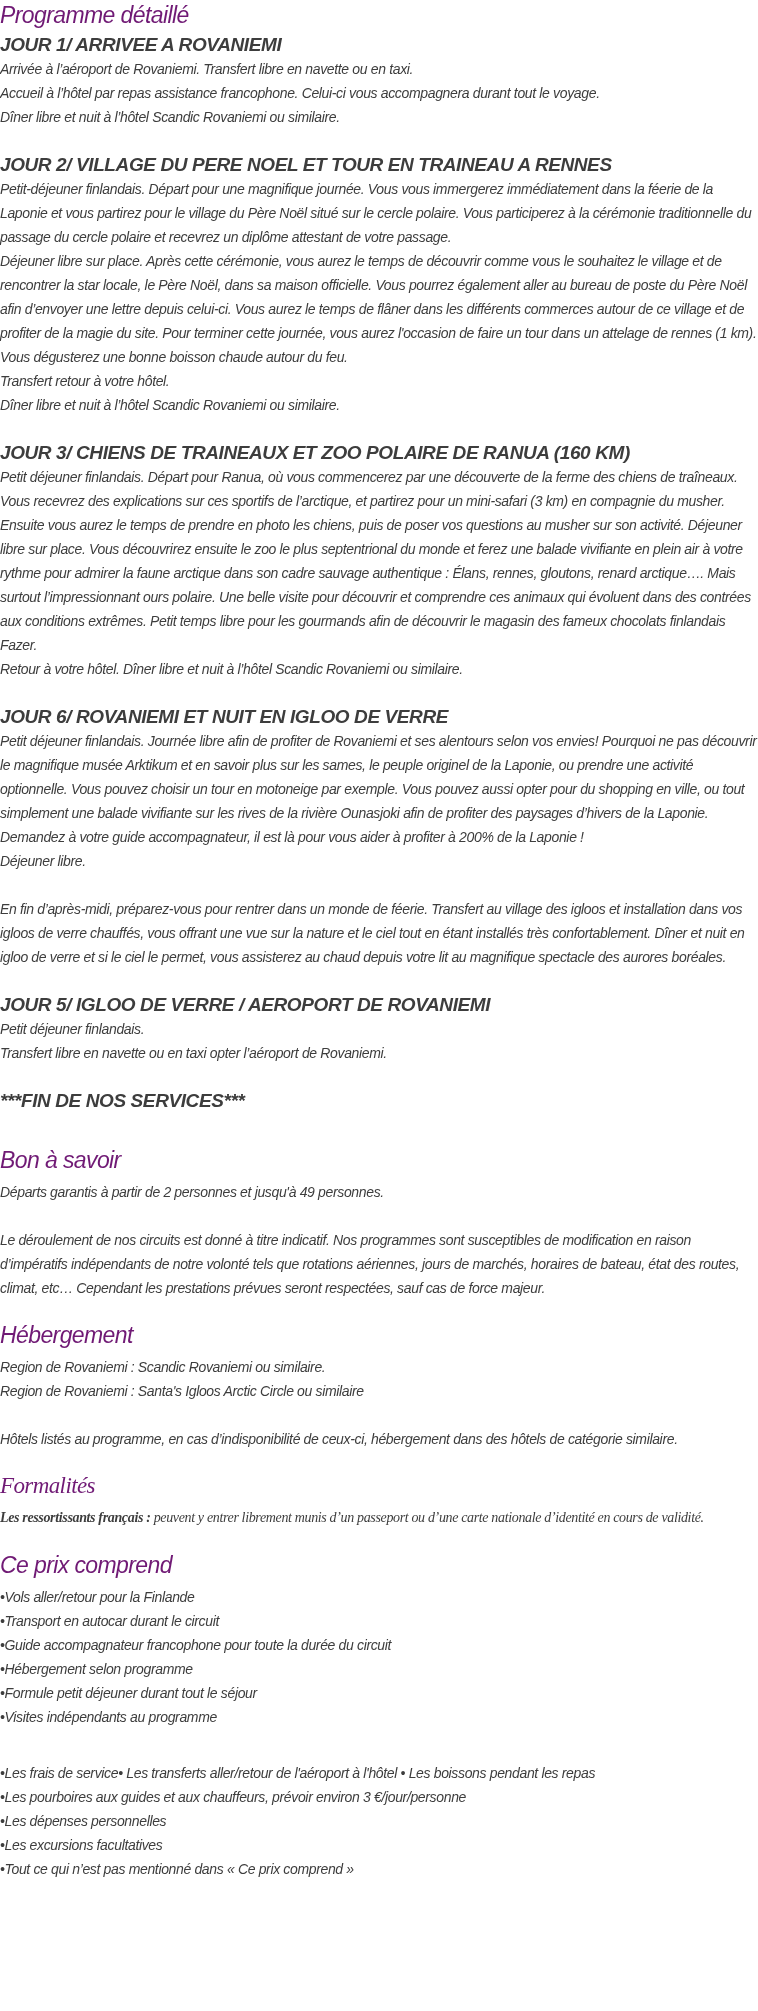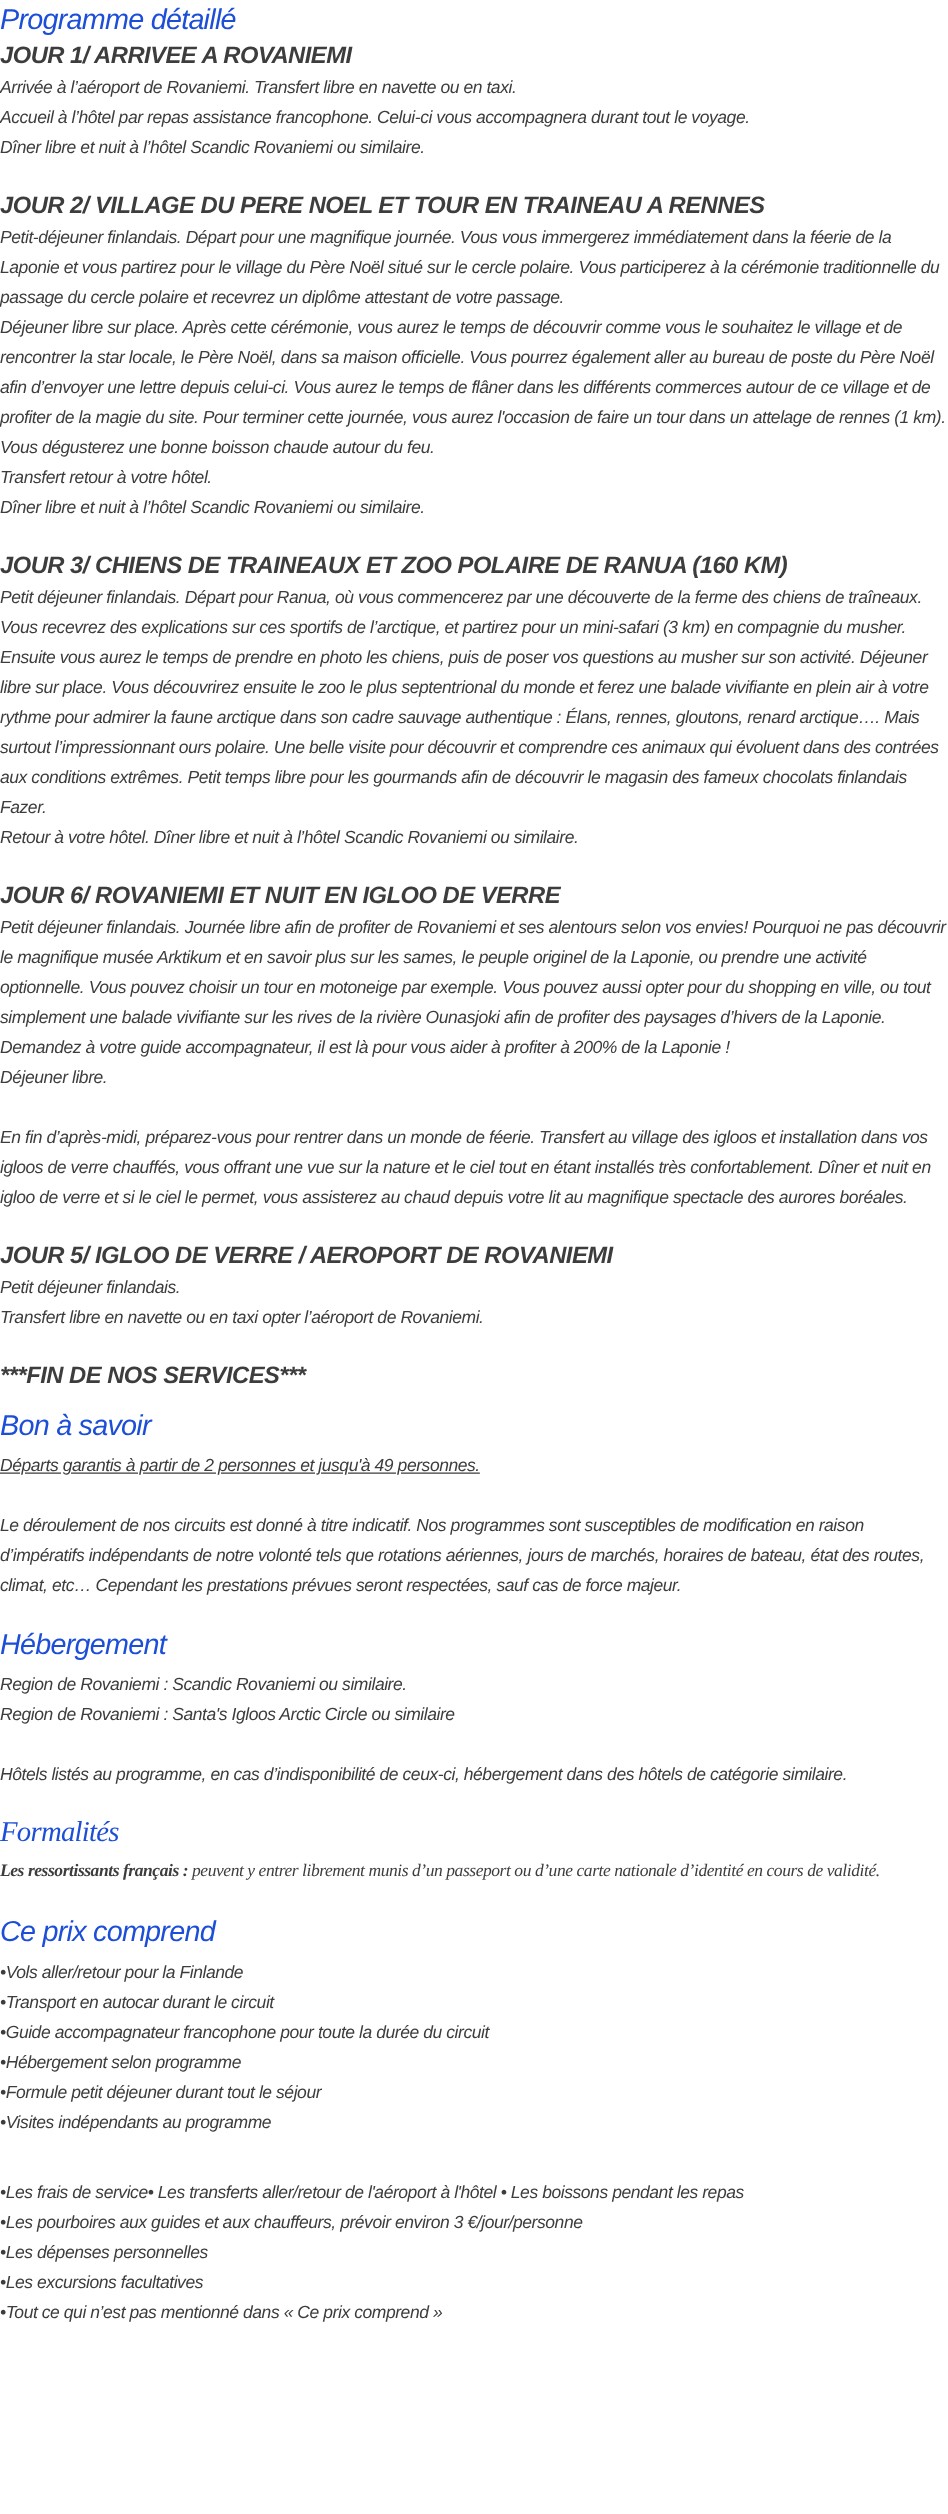--- a/index.html
+++ b/index.html
@@ -4,21 +4,21 @@
 <style>
   html, body { margin: 0; padding: 0; background: #ffffff; }
   body {
     width: 758px;
     font-family: "Liberation Sans", sans-serif;
     color: #3d3d3d;
     overflow-x: hidden;
   }
   .page { padding: 0 0 0 0; width: 758px; }
   .h2 {
-    color: #1d4ed8;
+    color: #701a75;
     font-style: italic;
     font-size: 23px;
     letter-spacing: -0.6px;
     line-height: 30px;
     margin: 0;
     font-weight: normal;
   }
   .h2.first { margin-top: 0; padding-top: 0; }
   .block {
     font-style: italic;
@@ -84,23 +84,23 @@
     <div>
       <p class="day-title">JOUR 5/ IGLOO DE VERRE / AEROPORT DE ROVANIEMI</p>
       <p class="block">Petit déjeuner finlandais.</p>
       <p class="block">Transfert libre en navette ou en taxi opter l’aéroport de Rovaniemi.</p>
     </div>
     <div class="gap"></div>
 
     <p class="day-title">***FIN DE NOS SERVICES***</p>
   </section>
 
-  <section class="sect" style="margin-top:12px;">
+  <section class="sect" style="margin-top:32px;">
     <h2 class="h2">Bon à savoir</h2>
-    <p class="block" style="margin-top:5px;text-decoration:underline;">Départs garantis à partir de 2 personnes et jusqu'à 49 personnes.</p>
+    <p class="block" style="margin-top:5px;">Départs garantis à partir de 2 personnes et jusqu'à 49 personnes.</p>
     <div class="gap"></div>
     <p class="block">Le déroulement de nos circuits est donné à titre indicatif. Nos programmes sont susceptibles de modification en raison d’impératifs indépendants de notre volonté tels que rotations aériennes, jours de marchés, horaires de bateau, état des routes, climat, etc… Cependant les prestations prévues seront respectées, sauf cas de force majeur.</p>
   </section>
 
   <section class="sect" style="margin-top:20px;">
     <h2 class="h2">Hébergement</h2>
     <p class="block" style="margin-top:5px;">Region de Rovaniemi : Scandic Rovaniemi ou similaire.</p>
     <p class="block">Region de Rovaniemi : Santa's Igloos Arctic Circle ou similaire</p>
     <div class="gap"></div>
     <p class="block">Hôtels listés au programme, en cas d’indisponibilité de ceux-ci, hébergement dans des hôtels de catégorie similaire.</p>

